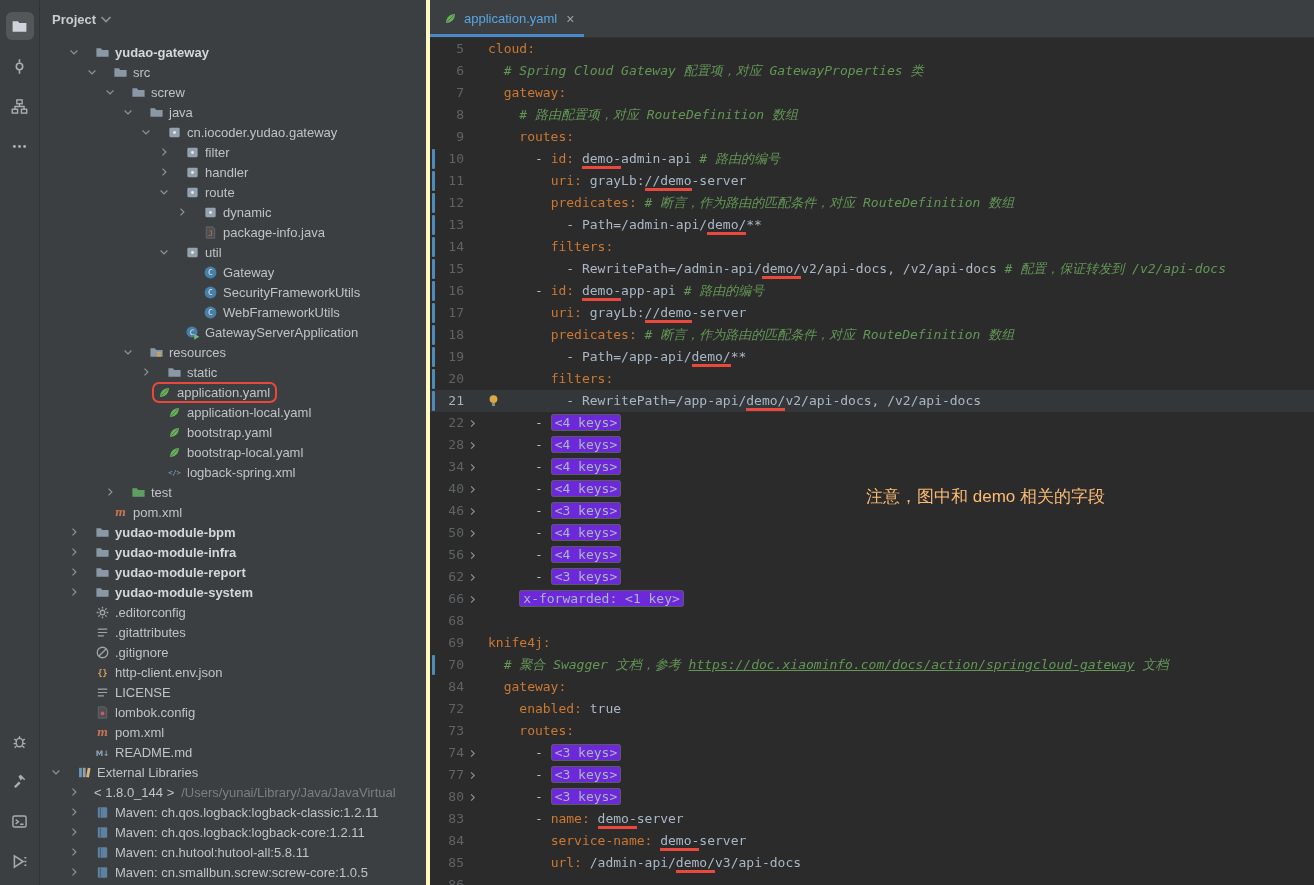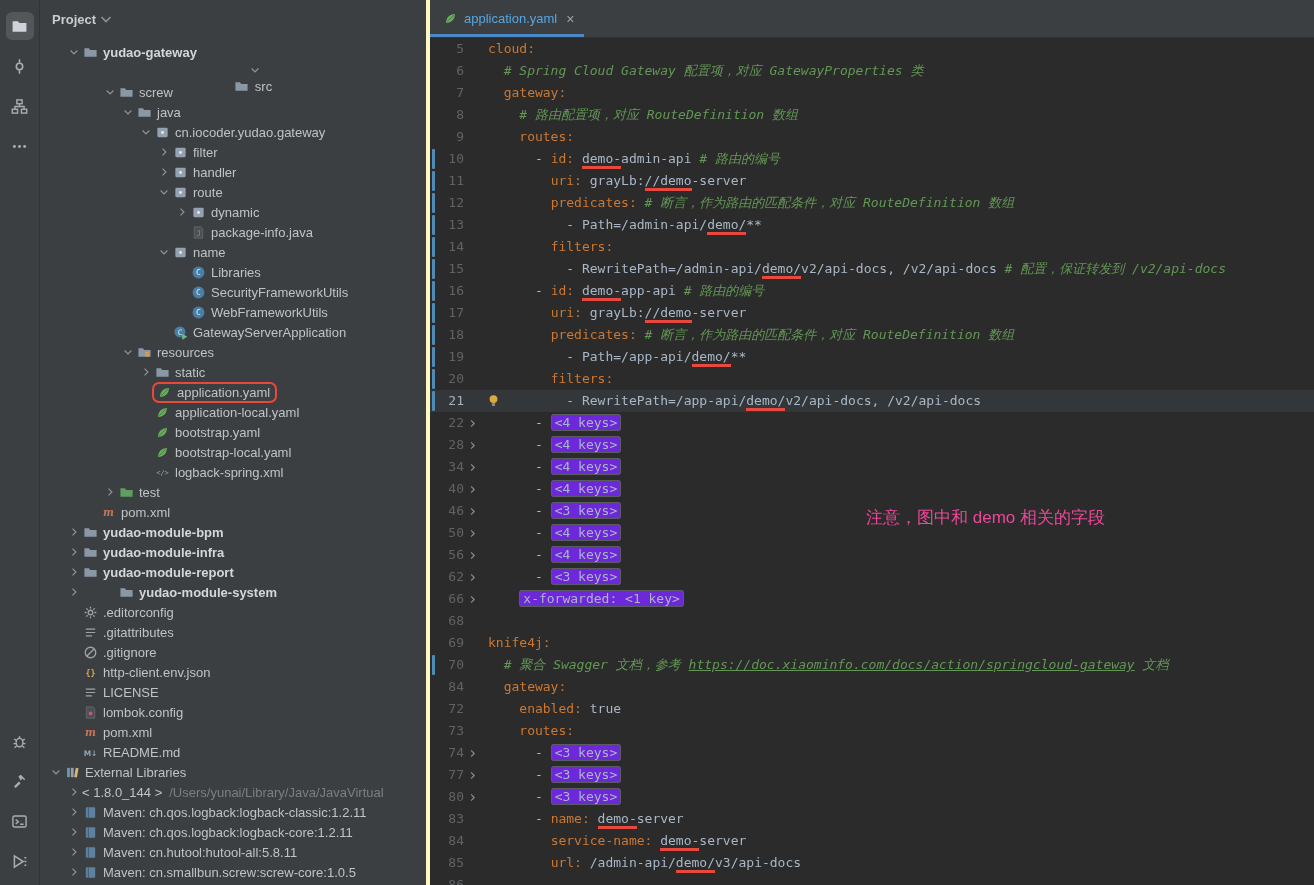--- a/index.html
+++ b/index.html
@@ -38,21 +38,21 @@
   }
   .panel-header .caret { width:16px; height:16px; margin-left:2px; }
   .panel-header .caret svg { width:16px; height:16px; }
   .tree { flex:1; overflow:hidden; padding-top:4px; }
   .tree-row {
     height:20px; display:flex; align-items:center; white-space:nowrap; cursor:pointer;
   }
   .tree-row.bold .tree-label { font-weight:bold; color:#D4D7DA; }
   .tw { width:16px; height:16px; flex:0 0 16px; display:flex; align-items:center; justify-content:center; }
   .tw svg { width:12px; height:12px; }
-  .row-content { display:flex; align-items:center; height:18px; border-radius:7px; padding:0 4px 0 0; }
+  .row-content { display:flex; align-items:center; height:18px; border-radius:7px; padding:0 4px 0 0;margin-left:12px; }
   .row-content.annotated { border:2px solid #E8493C; padding:0 5px 0 2px; margin-left:-2px; height:21px; }
   .t-icon { width:16px; height:16px; margin-right:5px; display:flex; align-items:center; justify-content:center; }
   .t-icon svg { width:15px; height:15px; }
   .tree-label { color:#BFC3C7; }
   .tree-secondary { color:#7B7F83; margin-left:7px; }
 
   
   .editor { flex:1; display:flex; flex-direction:column; background:#2B2B2B; min-width:0; position:relative; }
   .tab-bar {
     height:38px; flex:0 0 38px; background:#3C3F41; border-bottom:1px solid #323335;
@@ -93,21 +93,21 @@
   .seg.comment { color:#629755; font-style:italic; }
   .seg.link { text-decoration:underline; }
   .seg.fold {
     background:#6d28d9; border:1px solid #5A5D5F; border-radius:3px;
     padding:0 3px; color:#A9B7C6;
   }
   .seg.redu { border-bottom:3px solid #E8493C; }
   .bulb { position:absolute; left:56px; top:3px; width:16px; height:16px; }
   .bulb svg { width:15px; height:15px; }
   .editor-note {
-    position:absolute; left:436px; top:469px; color:#ec4899;
+    position:absolute; left:436px; top:448px; color:#fdba74;
     font-size:17px; font-weight:500; font-family:"Liberation Sans", sans-serif;
     white-space:nowrap; pointer-events:none;
   }
 </style>
 </head>
 <body>
 
 <div class="app">
 
   <div class="activity-bar">
@@ -189,21 +189,21 @@
           </span>
           <span class="row-content">
             <span class="t-icon">
               <svg viewBox="0 0 16 16">
                 <path d="M1.5 3.5h4.8l1.4 1.8h6.8v7.2h-13z" fill="#8A98A6"></path>
               </svg>
             </span>
             <span class="tree-label">yudao-gateway</span>
           </span>
         </div>
-        <div class="tree-row" style="padding-left: 44px; flex-direction: column;">
+        <div class="tree-row" style="padding-left: 44px;">
           <span class="tw">
             <svg viewBox="0 0 16 16">
               <path d="M3.5 6l4.5 4.5L12.5 6" fill="none" stroke="#8C9399" stroke-width="1.6"></path>
             </svg>
           </span>
           <span class="row-content">
             <span class="t-icon">
               <svg viewBox="0 0 16 16">
                 <path d="M1.5 3.5h4.8l1.4 1.8h6.8v7.2h-13z" fill="#8A98A6"></path>
               </svg>
@@ -339,33 +339,33 @@
               <path d="M3.5 6l4.5 4.5L12.5 6" fill="none" stroke="#8C9399" stroke-width="1.6"></path>
             </svg>
           </span>
           <span class="row-content">
             <span class="t-icon">
               <svg viewBox="0 0 16 16">
                 <rect x="2.5" y="3" width="11" height="10" rx="1.2" fill="#94A2B0"></rect>
                 <circle cx="8" cy="8" r="1.5" fill="#E5EAEE"></circle>
               </svg>
             </span>
-            <span class="tree-label">name</span>
+            <span class="tree-label">util</span>
           </span>
         </div>
         <div class="tree-row" style="padding-left: 134px;">
           <span class="tw"></span>
           <span class="row-content">
             <span class="t-icon">
               <svg viewBox="0 0 16 16">
                 <circle cx="8" cy="8" r="6.3" fill="#477FA6"></circle>
                 <text x="8" y="11" text-anchor="middle" font-size="8.5" fill="#E8F0F6" font-family="DejaVu Sans Mono, monospace">C</text>
               </svg>
             </span>
-            <span class="tree-label">Libraries</span>
+            <span class="tree-label">Gateway</span>
           </span>
         </div>
         <div class="tree-row" style="padding-left: 134px;">
           <span class="tw"></span>
           <span class="row-content">
             <span class="t-icon">
               <svg viewBox="0 0 16 16">
                 <circle cx="8" cy="8" r="6.3" fill="#477FA6"></circle>
                 <text x="8" y="11" text-anchor="middle" font-size="8.5" fill="#E8F0F6" font-family="DejaVu Sans Mono, monospace">C</text>
               </svg>
@@ -552,21 +552,21 @@
           </span>
           <span class="row-content">
             <span class="t-icon">
               <svg viewBox="0 0 16 16">
                 <path d="M1.5 3.5h4.8l1.4 1.8h6.8v7.2h-13z" fill="#8A98A6"></path>
               </svg>
             </span>
             <span class="tree-label">yudao-module-report</span>
           </span>
         </div>
-        <div class="tree-row bold" style="padding-left: 26px; gap: 36px;">
+        <div class="tree-row bold" style="padding-left: 26px;">
           <span class="tw">
             <svg viewBox="0 0 16 16">
               <path d="M6 3.5l4.5 4.5L6 12.5" fill="none" stroke="#8C9399" stroke-width="1.6"></path>
             </svg>
           </span>
           <span class="row-content">
             <span class="t-icon">
               <svg viewBox="0 0 16 16">
                 <path d="M1.5 3.5h4.8l1.4 1.8h6.8v7.2h-13z" fill="#8A98A6"></path>
               </svg>

